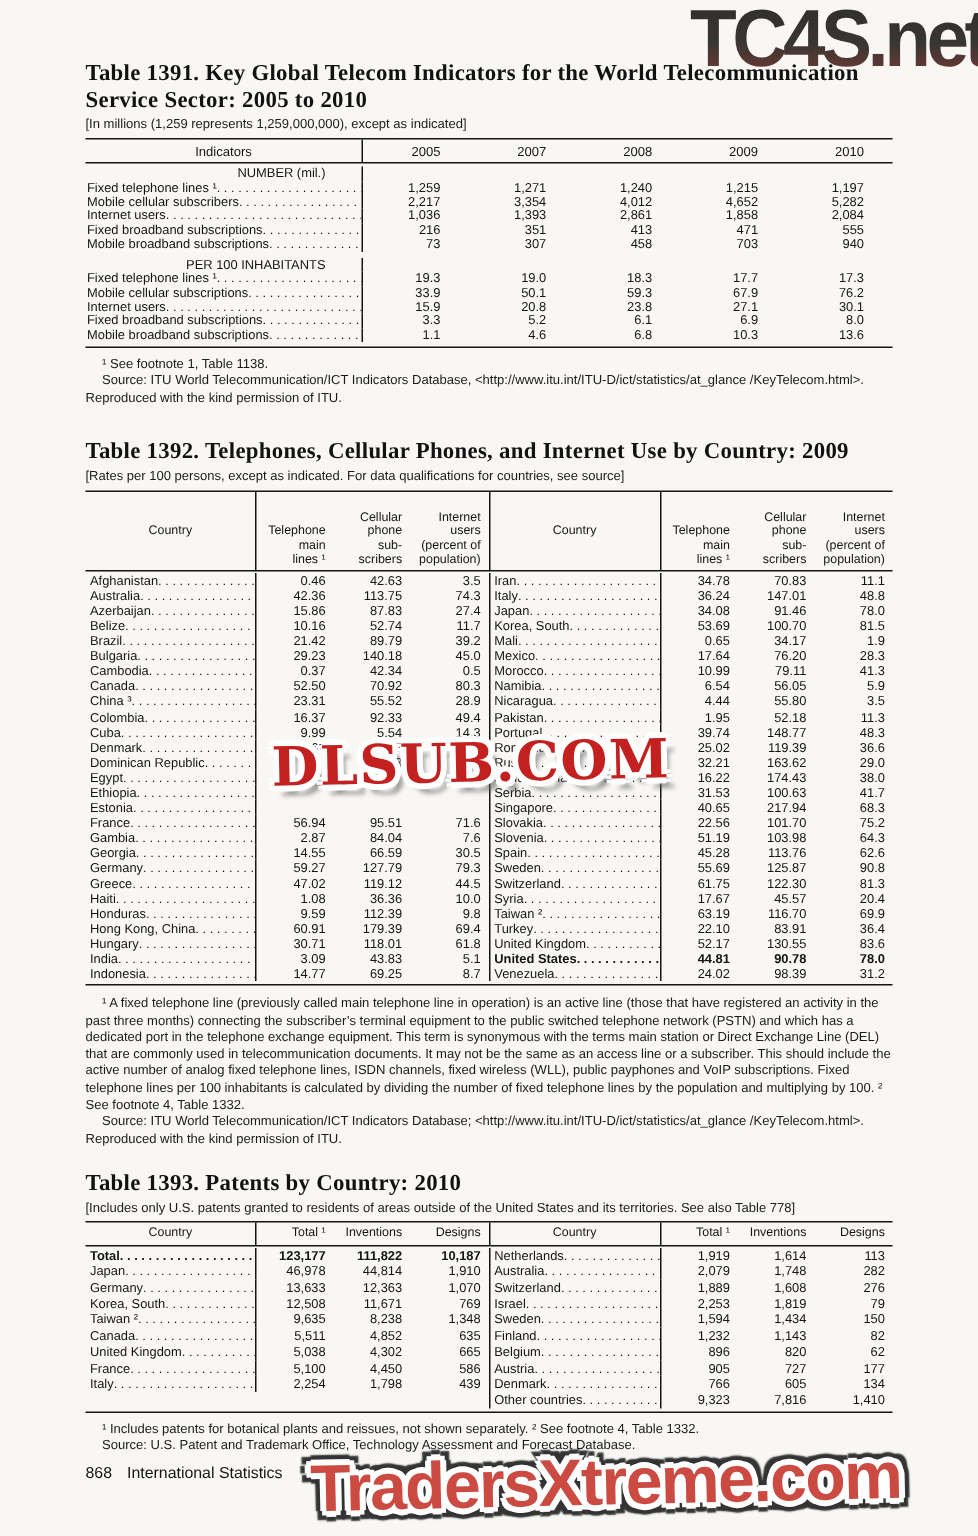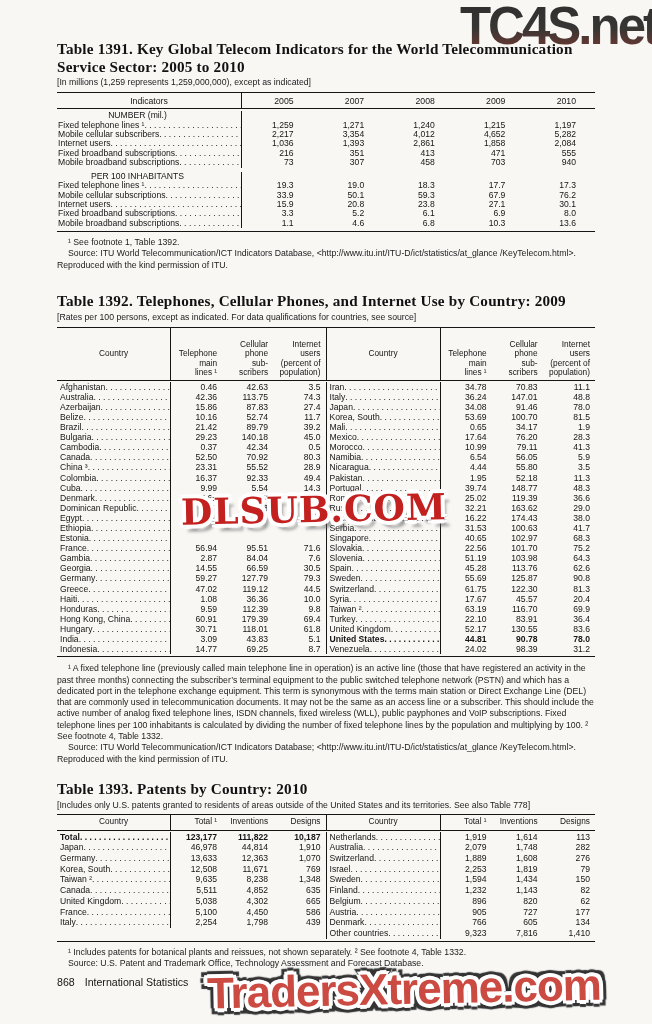--- a/index.html
+++ b/index.html
@@ -15,21 +15,21 @@
   
   .tframe{border-top:1.5px solid #151515;border-bottom:1.1px solid #151515;}
 
   
   .t1391-head{display:grid;grid-template-columns:185px repeat(5,1fr);
               border-bottom:1px solid #151515;height:15px;align-items:center;font-size:8.7px;gap:16px;}
   .t1391-body{padding:2px 0 3px 0;font-size:8.6px;}
   .r1391{display:grid;grid-template-columns:185px repeat(5,1fr);line-height:9.4px;}
   .r1391.gap{margin-top:4px;}
   .lblcell{border-right:1px solid #151515;padding-left:1px;display:flex;align-items:baseline;min-width:0;}
-  .lblcell.center{display:block;text-align:center;padding-right:24px;}
+  .lblcell.center{display:block;text-align:right;padding-right:24px;}
   .ind-hd{border-right:1px solid #151515;text-align:center;height:100%;display:flex;
           align-items:center;justify-content:center;}
   .num{text-align:right;padding-right:19px;font-variant-numeric:tabular-nums;}
 
   
   .halves{display:flex;}
   .half{width:50%;min-width:0;}
   .half.right{border-left:1px solid #151515;}
   .hgrid{display:grid;grid-template-columns:42.5% 19% 19% 19.5%;min-width:0;}
   .thead-row{border-bottom:1px solid #151515;}
@@ -225,21 +225,21 @@
             <div class="num">1.1</div>
             <div class="num">4.6</div>
             <div class="num">6.8</div>
             <div class="num">10.3</div>
             <div class="num">13.6</div>
           </div>
         </div>
     </div>
 
     <div class="fnote" style="margin-top:5px;">
-      <p>¹ See footnote 1, Table 1392.</p>
+      <p>¹ See footnote 1, Table 1138.</p>
       <p>Source: ITU World Telecommunication/ICT Indicators Database, &lt;http://www.itu.int/ITU-D/ict/statistics/at_glance /KeyTelecom.html&gt;. Reproduced with the kind permission of ITU.</p>
     </div>
 
     <h2 class="tbl-title" style="margin-top:21px;">Table 1392. Telephones, Cellular Phones, and Internet Use by Country: 2009</h2>
     <div class="bracket">[Rates per 100 persons, except as indicated. For data qualifications for countries, see source]</div>
 
     <div class="tframe" style="margin-top:5px;">
       <div class="halves thead-row">
         <div class="half">
           <div class="hgrid" style="height:100%;">
@@ -655,21 +655,21 @@
               <div class="num">31.53</div>
               <div class="num">100.63</div>
               <div class="num">41.7</div>
             </div>
             <div class="hgrid row92">
               <div class="ccell">
                 <span class="t">Singapore</span>
                 <span class="dots"></span>
               </div>
               <div class="num">40.65</div>
-              <div class="num">102.97</div>
+              <div class="num">217.94</div>
               <div class="num">68.3</div>
             </div>
             <div class="hgrid row92">
               <div class="ccell">
                 <span class="t">Slovakia</span>
                 <span class="dots"></span>
               </div>
               <div class="num">22.56</div>
               <div class="num">101.70</div>
               <div class="num">75.2</div>

